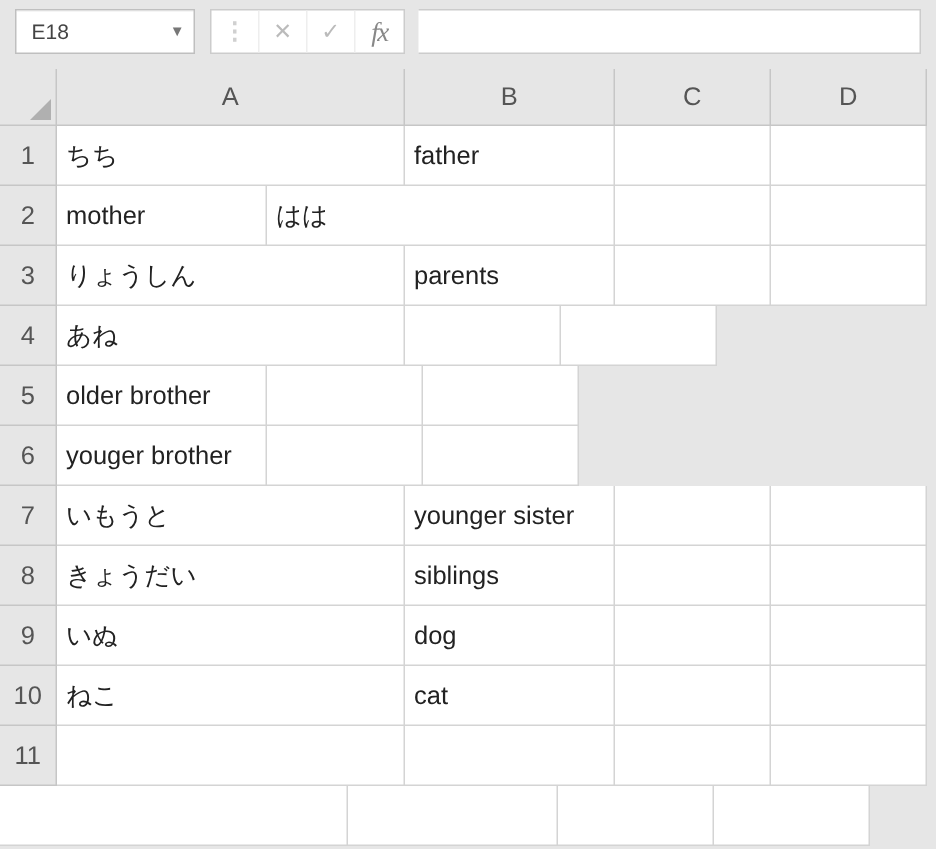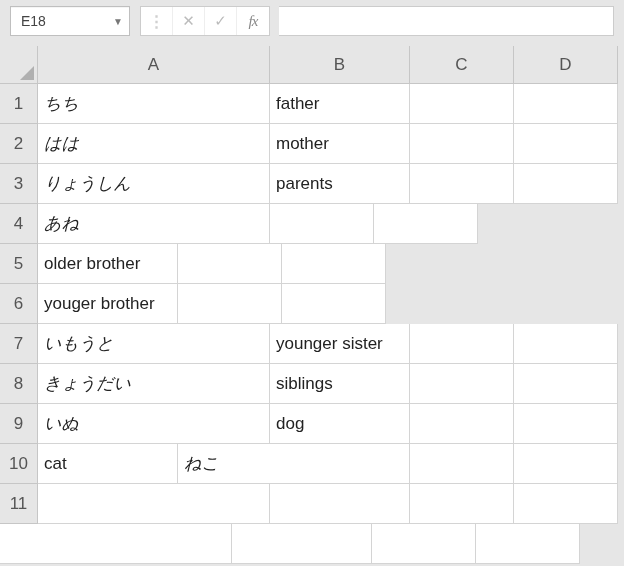--- a/index.html
+++ b/index.html
@@ -57,21 +57,21 @@
     }
     .fx-btn.sep {
       color: #d0d0d0;
       font-weight: bold;
       font-size: 16px;
     }
     .fx-btn.fx {
       font-style: italic;
       font-family: "Times New Roman", serif;
       color: #888;
-      font-size: 15px;
+      font-size: 18px;
       border-right: none;
       letter-spacing: -1px;
     }
     .formula-bar {
       flex: 1;
       background: #fff;
       border: 1px solid #ccc;
       border-left: none;
       height: 30px;
       margin-left: -1px;
@@ -132,21 +132,21 @@
       display: flex;
       align-items: center;
       padding: 0 6px;
       font-size: 17px;
       color: #222;
       overflow: visible;
       white-space: nowrap;
       position: relative;
     }
     .cell span { position: relative; z-index: 1; }
-    .cell.col-A { z-index: 2; font-style: italic; }
+    .cell.col-A { z-index: 2; }
     .cell.col-B { z-index: 1; align-items: center; }
   </style>
 </head>
 <body>
 
 <div class="toolbar">
   <div class="name-box">
     <span class="name-box-text">E18</span>
     <span class="name-box-arrow">▼</span>
   </div>
@@ -182,26 +182,26 @@
       </div>
       <div class="cell col-C">
         <span></span>
       </div>
       <div class="cell col-D">
         <span></span>
       </div>
     </div>
     <div class="row">
       <div class="row-header">2</div>
+      <div class="cell col-B">
+        <span>mother</span>
+      </div>
       <div class="cell col-A">
         <span>はは</span>
       </div>
-      <div class="cell col-B">
-        <span>mother</span>
-      </div>
       <div class="cell col-C">
         <span></span>
       </div>
       <div class="cell col-D">
         <span></span>
       </div>
     </div>
     <div class="row">
       <div class="row-header">3</div>
       <div class="cell col-A">
@@ -293,26 +293,26 @@
       </div>
       <div class="cell col-C">
         <span></span>
       </div>
       <div class="cell col-D">
         <span></span>
       </div>
     </div>
     <div class="row">
       <div class="row-header">10</div>
+      <div class="cell col-A">
+        <span>ねこ</span>
+      </div>
       <div class="cell col-B">
         <span>cat</span>
       </div>
-      <div class="cell col-A">
-        <span>ねこ</span>
-      </div>
       <div class="cell col-C">
         <span></span>
       </div>
       <div class="cell col-D">
         <span></span>
       </div>
     </div>
     <div class="row">
       <div class="row-header">11</div>
       <div class="cell col-A">

